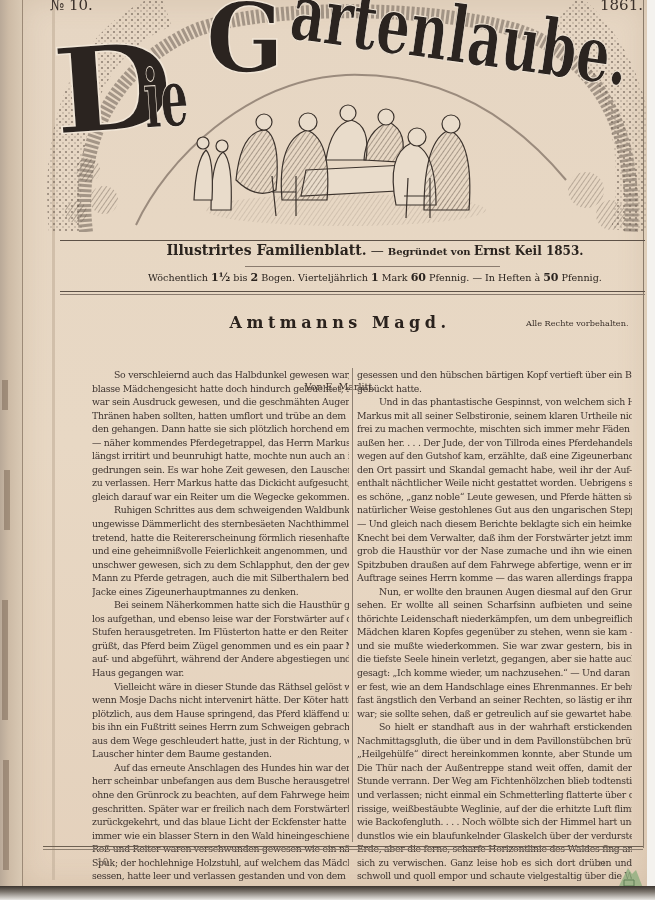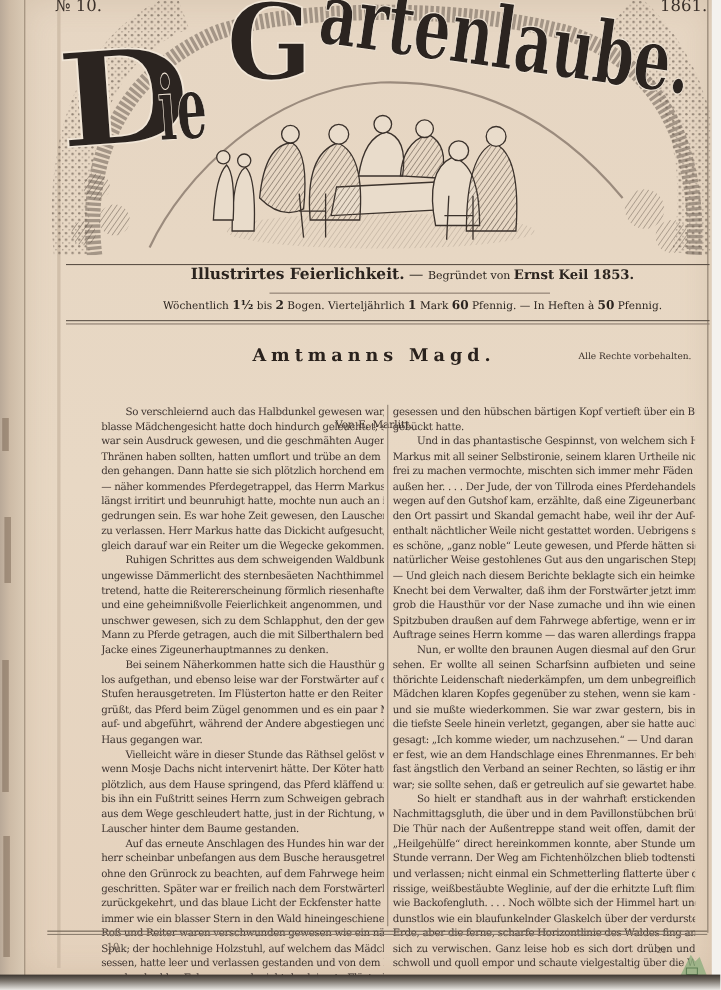--- a/index.html
+++ b/index.html
@@ -18,21 +18,21 @@
   .year{position:absolute;left:600px;top:-4px;font-size:15px;color:#3a302a;}
 
   
   .masthead{position:absolute;left:46px;top:0;width:600px;height:232px;overflow:hidden;}
   .title-glyphs{position:absolute;left:0;top:0;width:600px;height:232px;}
   .title-text{position:absolute;left:10px;top:-6px;width:590px;height:180px;pointer-events:none;}
 
   .rule{position:absolute;height:0;border-top:1px solid #5d5147;}
   .subtitle{position:absolute;left:150px;top:242px;width:450px;text-align:center;font-size:13px;color:#2b241f;white-space:nowrap;}
   .subtitle .main{font-weight:bold;font-size:14px;}
-  .subtitle .founder{font-size:10px;}
+  .subtitle .founder{font-size:10px;font-weight:bold;}
   .subtitle .founder b{font-size:12px;}
   .pricing{position:absolute;left:125px;top:271px;width:500px;text-align:center;font-size:9.6px;color:#2b241f;white-space:nowrap;}
   .pricing b{font-size:11px;margin-top:36px;}
 
   .story-title{position:absolute;left:180px;top:313px;width:320px;text-align:center;font-size:16px;font-weight:bold;letter-spacing:4.5px;color:#2a221d;font-family:"DejaVu Serif",serif;}
   .rights{position:absolute;left:526px;top:318px;font-size:8.2px;color:#3a302a;white-space:nowrap;}
   .author{position:absolute;left:180px;top:333px;width:320px;text-align:center;font-size:9.5px;color:#3a302a;margin-top:48px;}
   .contd{position:absolute;left:180px;top:348px;width:320px;text-align:center;font-size:9.5px;color:#3a302a;}
 
   .col{position:absolute;top:368px;font-size:9.35px;line-height:13.55px;color:#3e3430;font-family:"DejaVu Serif",serif;letter-spacing:-.28px;}
@@ -117,21 +117,21 @@
     <svg class="title-text" viewBox="0 0 590 180">
       <text x="0" y="140" font-family="DejaVu Serif, serif" font-weight="bold" font-size="118" fill="#2b2420" stroke="#f1e6d7" stroke-width="1.5" transform="rotate(-4 0 140)" textLength="120" lengthAdjust="spacingAndGlyphs">D</text>
       <text x="90" y="140" font-family="DejaVu Serif, serif" font-weight="bold" font-size="80" fill="#2b2420" stroke="#f1e6d7" stroke-width="1" transform="rotate(-4 0 140)" textLength="44" lengthAdjust="spacingAndGlyphs">ie</text>
       <text x="150" y="78" font-family="DejaVu Serif, serif" font-weight="bold" font-size="96" fill="#2b2420" stroke="#f1e6d7" stroke-width="1.5" textLength="78" lengthAdjust="spacingAndGlyphs">G</text>
       <text x="230" y="68" font-family="DejaVu Serif, serif" font-weight="bold" font-size="78" fill="#2b2420" stroke="#f1e6d7" stroke-width="1" transform="rotate(8 400 70)" textLength="340" lengthAdjust="spacingAndGlyphs">artenlaube.</text>
     </svg>
   </div>
 
   <div class="rule" style="left:60px;top:240px;width:585px;"></div>
   <div class="subtitle">
-    <span class="main">Illustrirtes Feierlichkeit.</span><span> — </span><span class="founder"><span>Begründet von </span><b>Ernst Keil 1853.</b></span>
+    <span class="main">Illustrirtes Familienblatt.</span><span> — </span><span class="founder"><span>Begründet von </span><b>Ernst Keil 1853.</b></span>
   </div>
   <div class="rule" style="left:245px;top:266px;width:255px;border-top-color:#8a7b6e;"></div>
   <div class="pricing">
     <span>Wöchentlich </span><b>1½</b><span> bis </span><b>2</b><span> Bogen.   Vierteljährlich </span><b>1</b><span> Mark </span><b>60</b><span> Pfennig. — In Heften à </span><b>50</b><span> Pfennig.</span>
   </div>
   <div class="rule" style="left:60px;top:291px;width:585px;"></div>
   <div class="rule" style="left:60px;top:294px;width:585px;border-top-color:#8a7b6e;"></div>
 
   <div class="story-title">Amtmanns Magd.</div>
   <div class="rights">Alle Rechte vorbehalten.</div>
@@ -205,22 +205,22 @@
     <div class="ln">thörichte Leidenschaft niederkämpfen, um dem unbegreiflichen</div>
     <div class="ln">Mädchen klaren Kopfes gegenüber zu stehen, wenn sie kam —</div>
     <div class="ln">und sie mußte wiederkommen. Sie war zwar gestern, bis in</div>
     <div class="ln">die tiefste Seele hinein verletzt, gegangen, aber sie hatte auch</div>
     <div class="ln">gesagt: „Ich komme wieder, um nachzusehen.“ — Und daran hielt</div>
     <div class="ln">er fest, wie an dem Handschlage eines Ehrenmannes. Er behütete</div>
     <div class="ln">fast ängstlich den Verband an seiner Rechten, so lästig er ihm auch</div>
     <div class="ln last">war; sie sollte sehen, daß er getreulich auf sie gewartet habe.</div>
     <div class="ln indent">So hielt er standhaft aus in der wahrhaft erstickenden</div>
     <div class="ln">Nachmittagsgluth, die über und in dem Pavillonstübchen brütete.</div>
+    <div class="ln">„Heilgehülfe“ direct hereinkommen konnte, aber Stunde um</div>
     <div class="ln">Die Thür nach der Außentreppe stand weit offen, damit der</div>
-    <div class="ln">„Heilgehülfe“ direct hereinkommen konnte, aber Stunde um</div>
     <div class="ln">Stunde verrann. Der Weg am Fichtenhölzchen blieb todtenstill</div>
     <div class="ln">und verlassen; nicht einmal ein Schmetterling flatterte über die</div>
     <div class="ln">rissige, weißbestäubte Weglinie, auf der die erhitzte Luft flimmerte</div>
     <div class="ln">wie Backofengluth. . . . Noch wölbte sich der Himmel hart und</div>
     <div class="ln">dunstlos wie ein blaufunkelnder Glaskelch über der verdurstenden</div>
     <div class="ln">Erde, aber die ferne, scharfe Horizontlinie des Waldes fing an,</div>
     <div class="ln">sich zu verwischen. Ganz leise hob es sich dort drüben und</div>
     <div class="ln">schwoll und quoll empor und schaute vielgestaltig über die Wipfel</div>
 
   </div>

